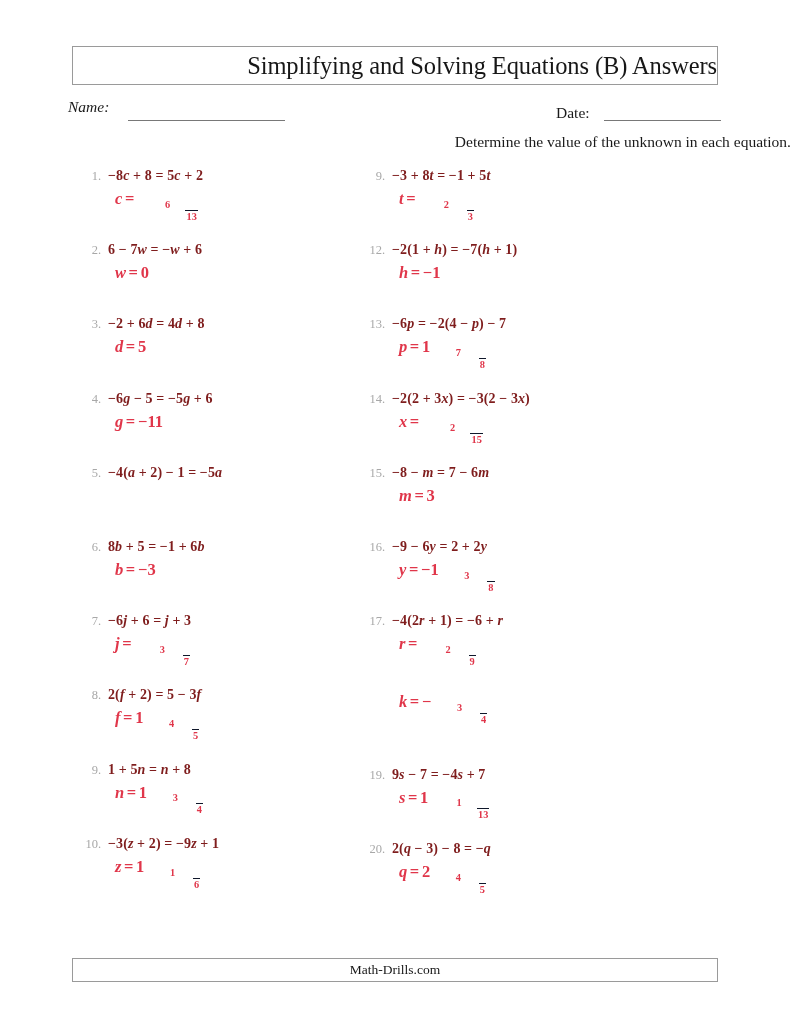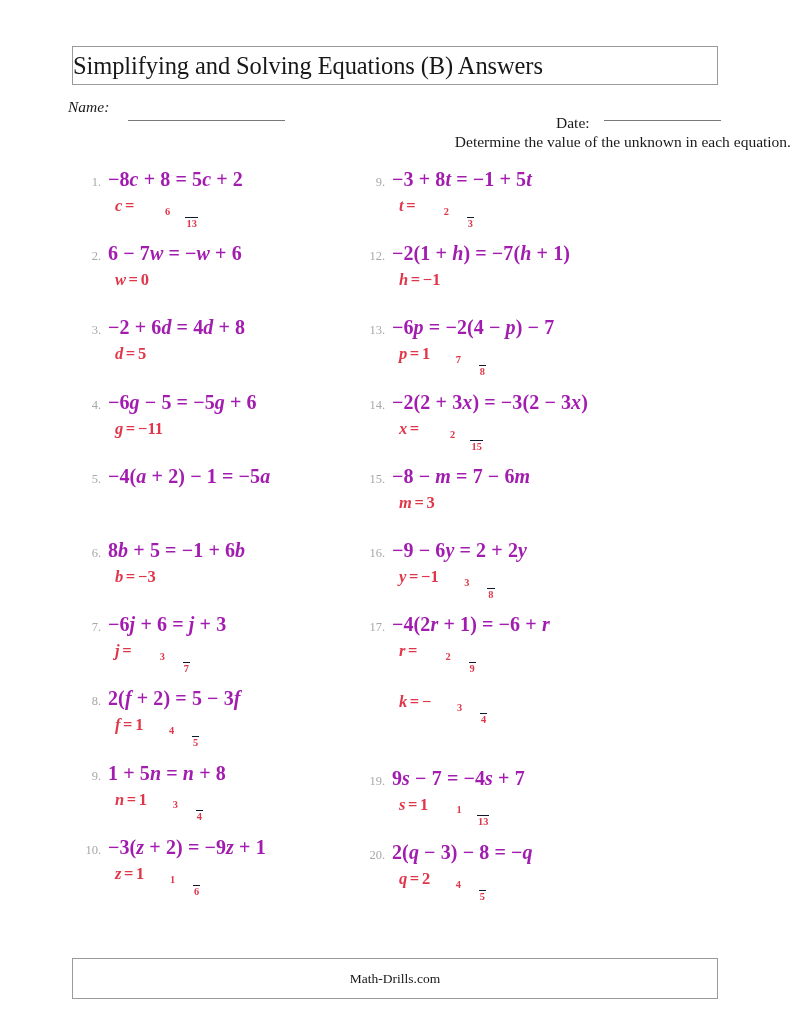--- a/index.html
+++ b/index.html
@@ -27,21 +27,21 @@
   .title-box {
     position: absolute;
     left: 72px;
     top: 46px;
     width: 646px;
     height: 39px;
     border: 1px solid #9a9a9a;
     box-sizing: border-box;
     display: flex;
     align-items: center;
-    justify-content: flex-start;
+    justify-content: flex-end;
     background: #fff;
   }
   .title-text {
     font-size: 24.5px;
     letter-spacing: -0.1px;
     color: #171717;
     white-space: nowrap;
   }
 
   
@@ -57,21 +57,21 @@
     font-size: 15.5px;
     color: #1a1a1a;
   }
   .nd-rule {
     position: absolute;
     border-bottom: 1.3px solid #787878;
     height: 0;
   }
   .name-label { left: 68px; top: 0px; font-style: italic; }
   .name-rule  { left: 128px; top: 22px; width: 157px; }
-  .date-label { left: 556px; top: 16px; }
+  .date-label { left: 556px; top: 6px; }
   .date-rule  { left: 604px; top: 22px; width: 117px; }
 
   
   .instructions {
     position: absolute;
     left: 0;
     top: 133px;
     width: 791px;
     text-align: right;
     font-size: 15.5px;
@@ -105,22 +105,22 @@
     width: 30px;
     min-width: 30px;
     text-align: right;
     font-size: 12.5px;
     color: #a8a8a8;
     padding-right: 7px;
     box-sizing: border-box;
     font-family: "Liberation Serif", "DejaVu Serif", serif;
   }
   .equation {
-    font-size: 20px;
-    color: #a21caf;
+    font-size: 14px;
+    color: #7f1d1d;
     white-space: nowrap;
     font-weight: 600;
     letter-spacing: 0.1px;
   }
   .answer {
     margin-top: 5px;
     margin-left: 37px;
     font-size: 16.5px;
     color: #e0364a;
     white-space: nowrap;
@@ -149,21 +149,21 @@
     border-top: 1px solid #0f172a;
     margin-left: 48px;
   }
 
   
   .footer-box {
     position: absolute;
     left: 72px;
     top: 958px;
     width: 646px;
-    height: 41px;
+    height: 24px;
     border: 1px solid #9a9a9a;
     box-sizing: border-box;
     display: flex;
     align-items: center;
     justify-content: center;
     background: #fff;
   }
   .footer-text {
     font-size: 13.5px;
     color: #171717;

